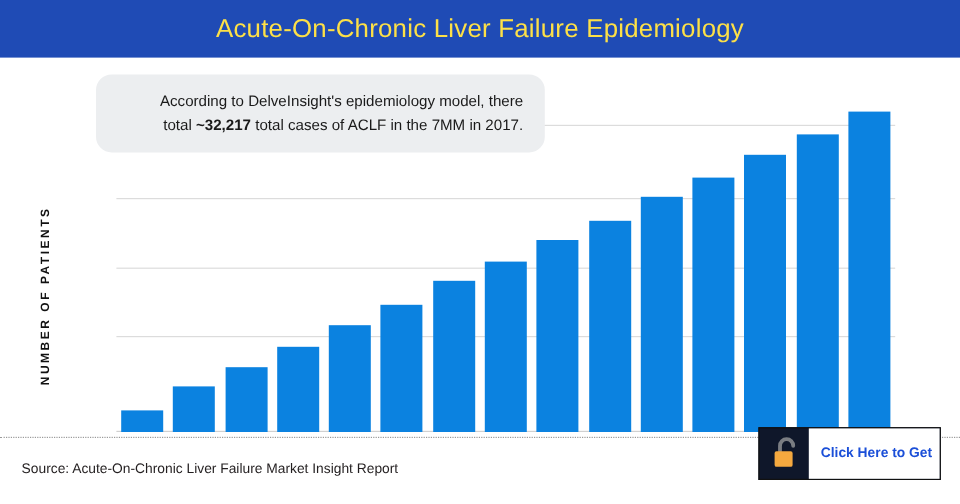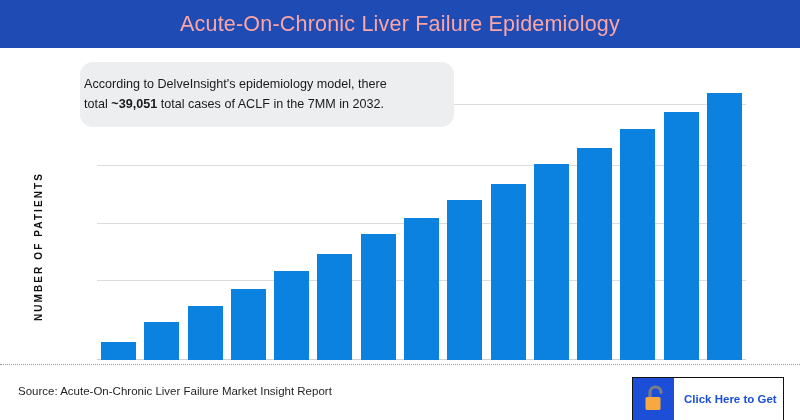--- a/index.html
+++ b/index.html
@@ -9,21 +9,21 @@
     -webkit-font-smoothing:antialiased;
   }
   .page{position:relative;width:800px;height:420px;background:#fff;}
 
   
   .header{
     position:absolute;left:0;top:0;width:800px;height:48px;
     background:#1f4bb5;display:flex;align-items:center;justify-content:center;
   }
   .header-title{
-    color:#fca5a5;font-size:21.5px;font-weight:400;letter-spacing:.2px;
+    color:#fde047;font-size:21.5px;font-weight:400;letter-spacing:.2px;
     white-space:nowrap;
   }
 
   
   .chart-area{position:absolute;left:0;top:48px;width:800px;height:316px;}
 
   .y-axis-title{
     position:absolute;left:30px;top:108px;width:18px;height:180px;
     display:flex;align-items:center;justify-content:center;
   }
@@ -52,21 +52,21 @@
   }
   .x-label{
     position:absolute;width:43px;text-align:center;
     font-size:8.5px;font-weight:bold;color:#111;top:0;
   }
 
   
   .callout{
     position:absolute;left:80px;top:62px;width:374px;
     background:#eceef0;border-radius:13px;
-    padding:12px 18px 13px 4px;box-sizing:border-box;
+    padding:12px 18px 13px 4px;box-sizing:border-box;text-align:right;
   }
   .callout-line{
     font-size:12.6px;color:#1a1a1a;line-height:20px;white-space:nowrap;
   }
   .callout-line b{font-weight:bold;}
 
   
   .footer-divider{
     position:absolute;left:0;top:364px;width:800px;height:0;
     border-top:1px dotted #9a9a9a;
@@ -85,22 +85,22 @@
   }
   .logo-mark{position:relative;width:27px;height:25px;margin-right:1px;}
   .logo-word{
     font-size:17px;font-weight:bold;color:#2f6ea5;letter-spacing:.1px;
     line-height:17px;
   }
   .logo-word .dot{color:#e8a33d;}
 
   
   .cta{
-    position:absolute;left:632px;top:377px;width:152px;height:44px;
-    background:#1d4ed8;border:1px solid #111;box-sizing:border-box;
+    position:absolute;left:632px;top:356px;width:152px;height:44px;
+    background:#0f172a;border:1px solid #111;box-sizing:border-box;
     display:flex;align-items:center;
   }
   .cta-lock{width:34px;height:34px;margin-left:7px;flex:none;position:relative;}
   .cta-text-wrap{
     flex:1;height:100%;background:#fff;display:flex;flex-direction:column;
     justify-content:center;padding-left:10px;box-sizing:border-box;
   }
   .cta-line{color:#1b4fd8;font-size:11.5px;font-weight:bold;line-height:15px;white-space:nowrap;}
 </style>
 </head>
@@ -157,21 +157,21 @@
         <div class="x-label" style="left: 432.8px;">2030</div>
         <div class="x-label" style="left: 476.067px;">2031</div>
         <div class="x-label" style="left: 519.333px;">2032</div>
         <div class="x-label" style="left: 562.6px;">2033</div>
         <div class="x-label" style="left: 605.867px;">2034</div>
       </div>
   </div>
 
   <div class="callout">
     <div class="callout-line">According to DelveInsight's epidemiology model, there</div>
-    <div class="callout-line"><span>total </span><b>~39,051</b><span> total cases of ACLF in the 7MM in 2032.</span></div>
+    <div class="callout-line"><span>total </span><b>~32,217</b><span> total cases of ACLF in the 7MM in 2017.</span></div>
   </div>
 
   <div class="footer-divider"></div>
   <div class="footer">
     <div class="source-text">Source: Acute-On-Chronic Liver Failure Market Insight Report</div>
   </div>
 
 
   <div class="cta">
     <div class="cta-lock">

